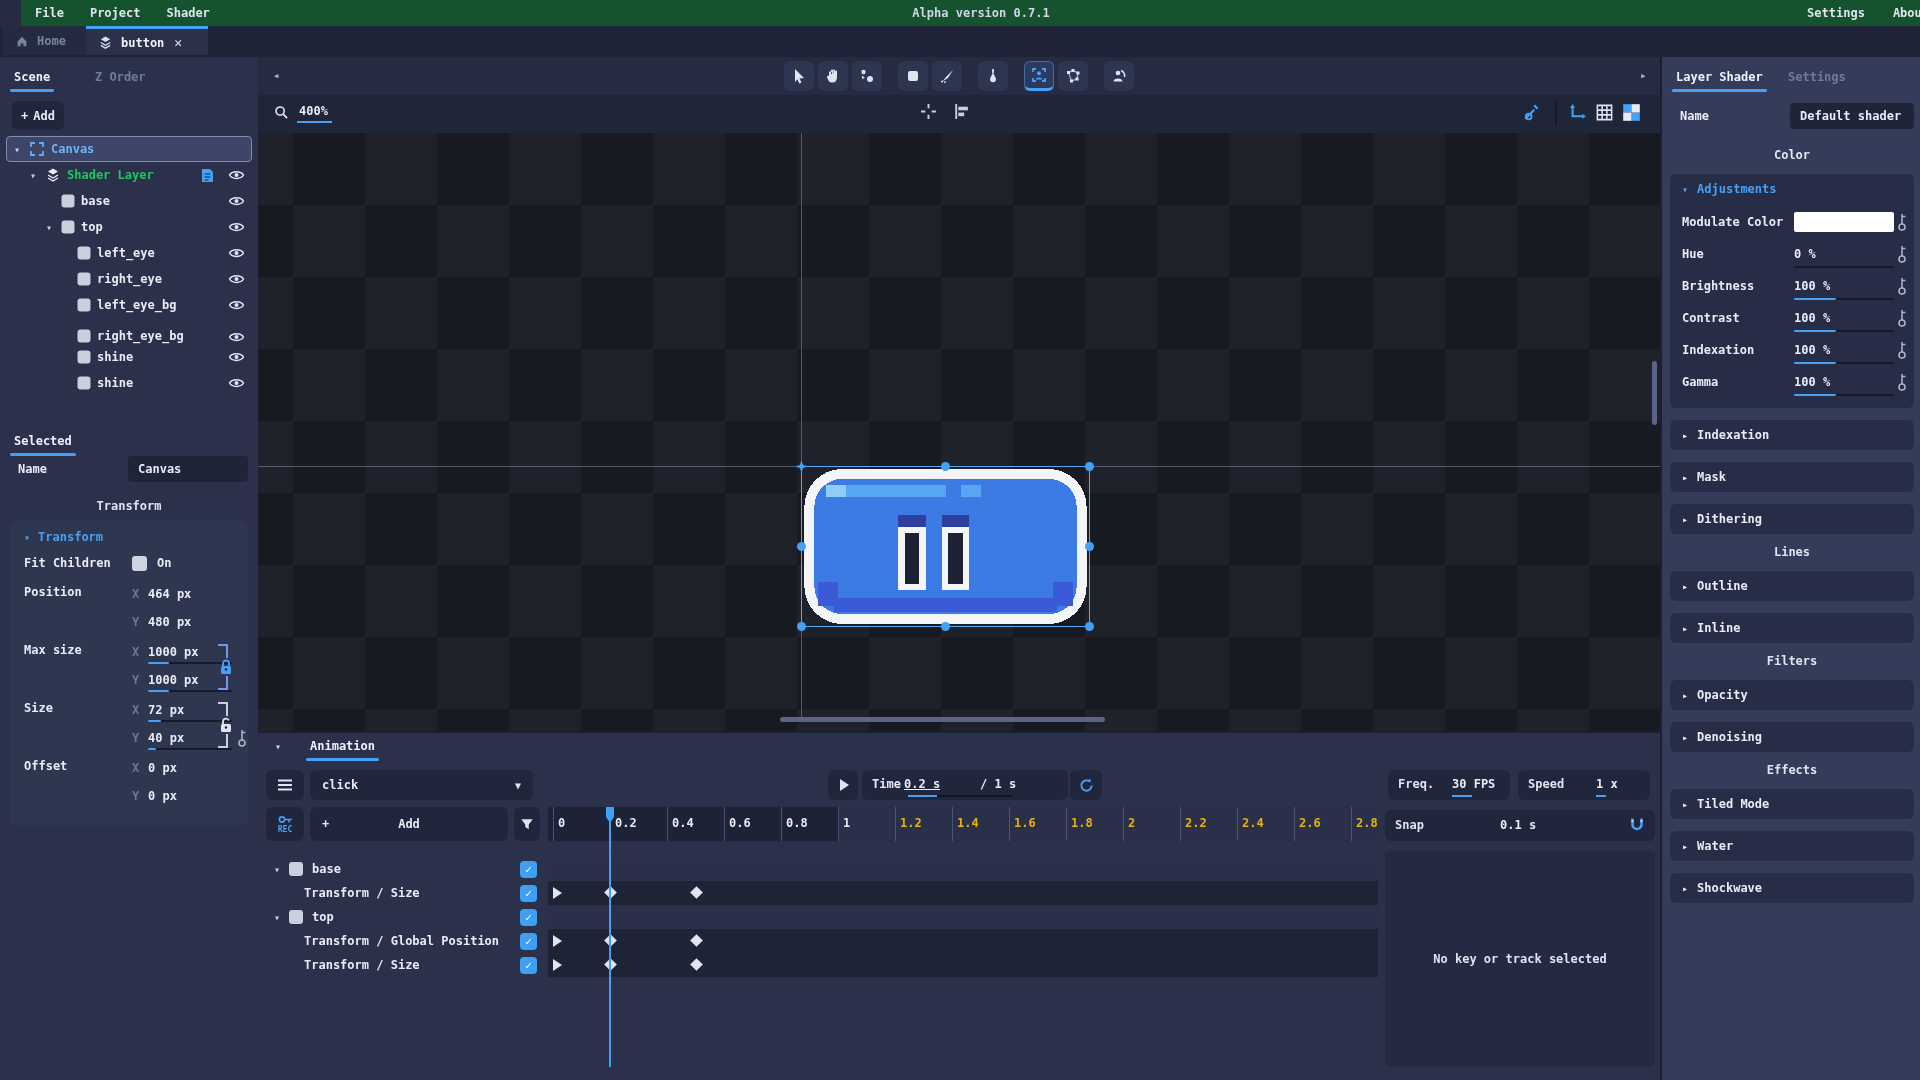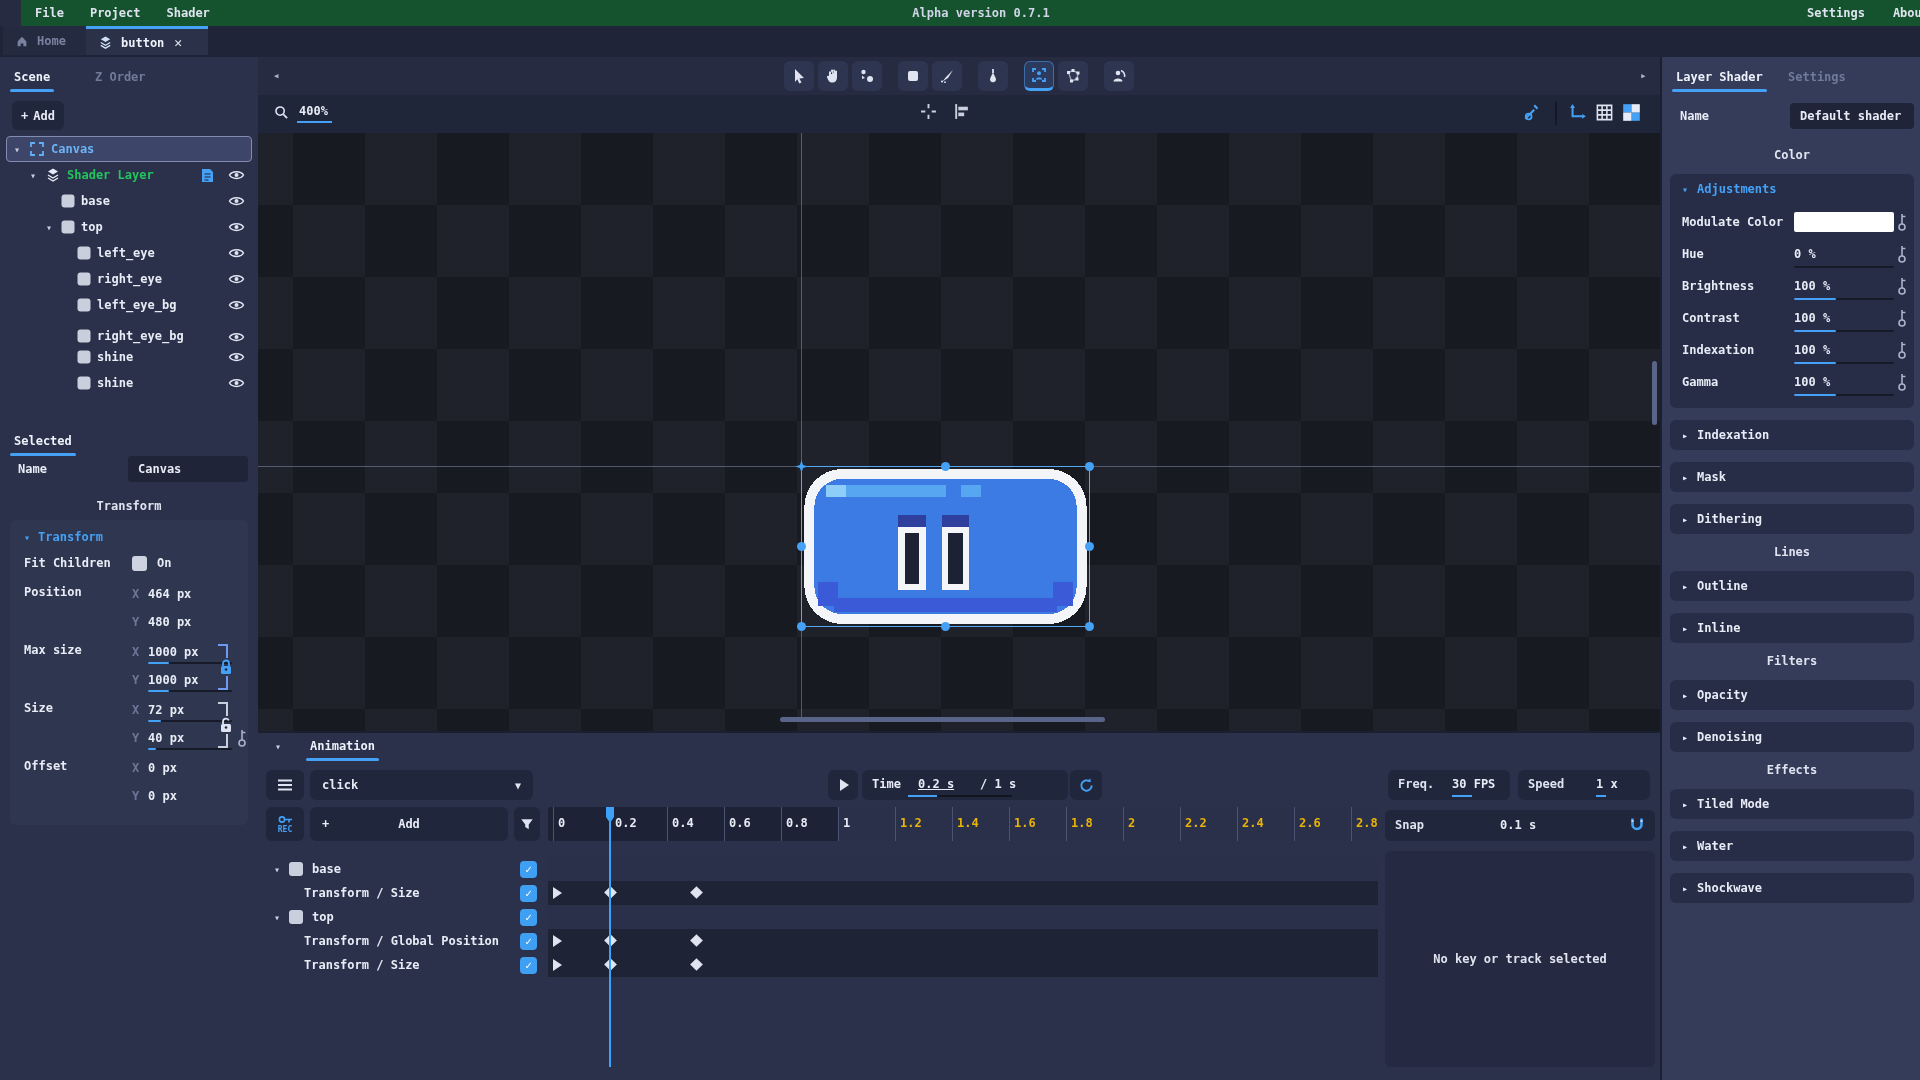--- a/index.html
+++ b/index.html
@@ -110,21 +110,21 @@
   #anim-tab{position:absolute;left:52px;top:6px;color:#eef2fa;}
   .btn{background:#20263c;border-radius:6px;display:flex;align-items:center;justify-content:center;}
   #burger-btn{position:absolute;left:8px;top:37px;width:38px;height:30px;}
   #clip-dd{position:absolute;left:52px;top:37px;width:223px;height:30px;background:#20263c;border-radius:6px;
            display:flex;align-items:center;padding:0 12px;box-sizing:border-box;}
   #clip-dd .caret{margin-left:auto;color:#dfe4f0;font-size:10px;}
   #play-btn{position:absolute;left:570px;top:37px;width:30px;height:30px;}
   .play-tri{width:0;height:0;border-left:9px solid #dfe4f0;border-top:6px solid transparent;border-bottom:6px solid transparent;margin-left:3px;}
   #time-box{position:absolute;left:604px;top:37px;width:206px;height:30px;background:#20263c;border-radius:6px;}
   #time-box .tl{position:absolute;left:10px;top:7px;}
-  #time-val{position:absolute;left:56px;top:7px;text-decoration:underline;}
+  #time-val{position:absolute;left:42px;top:7px;text-decoration:underline;}
   #time-slider{position:absolute;left:46px;bottom:3px;width:104px;height:2px;background:#12141f;}
   #time-total{position:absolute;left:118px;top:7px;}
   #loop-btn{position:absolute;left:812px;top:37px;width:32px;height:30px;}
   #freq-box{position:absolute;left:1130px;top:37px;width:122px;height:30px;background:#20263c;border-radius:6px;}
   #speed-box{position:absolute;left:1260px;top:37px;width:132px;height:30px;background:#20263c;border-radius:6px;}
   .mini-lbl{position:absolute;left:10px;top:7px;color:#dfe4f0;}
   .mini-val{position:absolute;top:7px;}
   .mini-underline{position:absolute;height:2px;background:#45a1f6;bottom:3px;}
   #rec-btn{position:absolute;left:8px;top:74px;width:38px;height:34px;flex-direction:column;gap:1px;}
   #rec-btn .rec-t{font-size:8px;color:#45a1f6;letter-spacing:0;}

